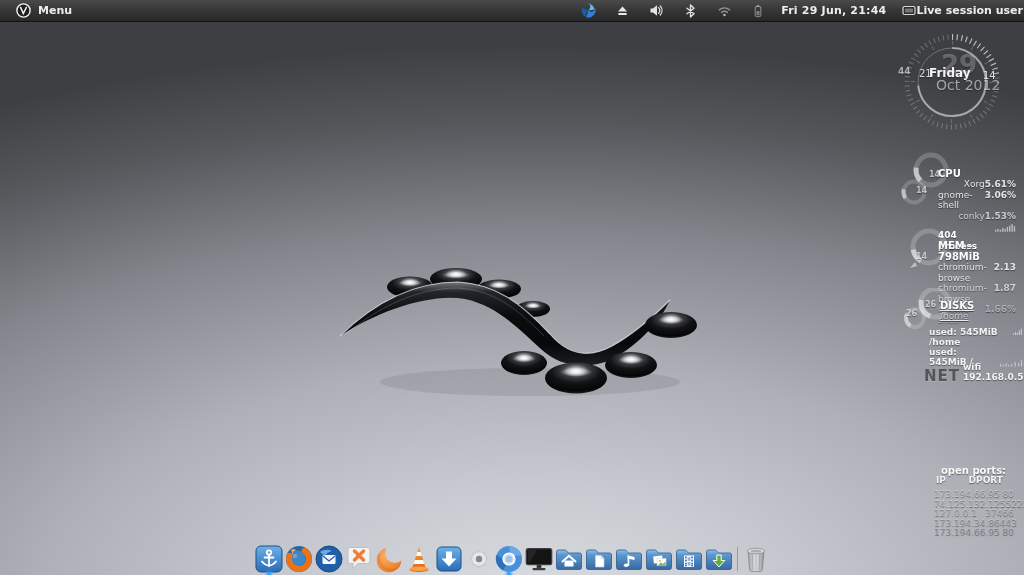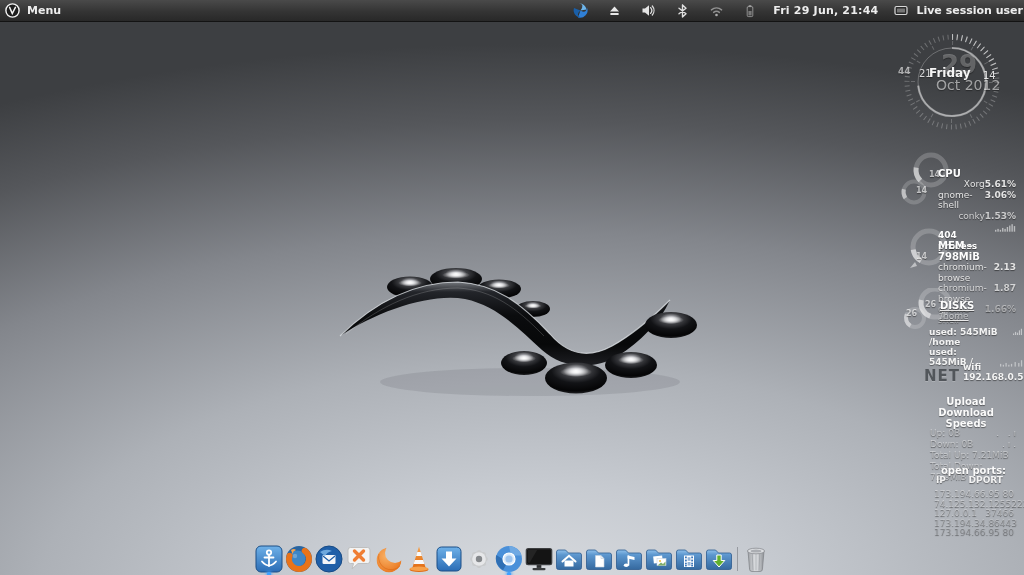--- a/index.html
+++ b/index.html
@@ -5,25 +5,25 @@
   html,body{margin:0;padding:0;width:1024px;height:575px;overflow:hidden;background:#3e4043;
             font-family:"DejaVu Sans",sans-serif;}
   .screen{position:relative;width:1024px;height:575px;overflow:hidden;}
 
   
   .panel{position:absolute;top:0;left:0;width:1024px;height:21px;z-index:10;
          background:linear-gradient(#4a4a4a,#343434 55%,#282828);
          border-bottom:1px solid #131313;
          display:flex;align-items:center;justify-content:space-between;
          color:#ededed;font-size:11px;font-weight:bold;}
-  .panel-left{display:flex;align-items:center;gap:7px;padding-left:5px;height:100%;}
+  .panel-left{display:flex;align-items:center;gap:7px;padding-left:16px;height:100%;}
   .panel-right{display:flex;align-items:center;height:100%;padding-right:1px;}
   .tray-ico{display:flex;align-items:center;justify-content:center;width:18px;height:18px;margin-left:16px;}
   .panel-clock{margin-left:14px;letter-spacing:.2px;}
-  .panel-user{display:flex;align-items:center;gap:8px;margin-left:16px;}
+  .panel-user{display:flex;align-items:center;gap:0;margin-left:16px;}
 
   
   .wallpaper{position:absolute;top:22px;left:0;width:1024px;height:553px;
       background:radial-gradient(115% 100% at 52% 104%,
         #d9dce0 0%, #c7cbd1 20%, #adb1b7 42%, #83868c 66%, #55575b 86%, #3d3f42 100%);}
   .artwork{position:absolute;left:330px;top:240px;width:380px;height:140px;}
 
   
   .conky{position:absolute;top:0;left:0;width:1024px;height:575px;pointer-events:none;
          color:#e9e9e9;}
@@ -321,36 +321,20 @@
               <rect x="23" y="2" width="1.4" height="7"></rect>
             </g>
         </svg>
       </div>
     </div>
 
     <div class="ck" style="left:924px;top:362px;display:flex;align-items:flex-end;gap:3px;">
       <span class="net-title">NET</span>
       <span style="font-size:9px;font-weight:bold;color:#f4f4f4;padding-bottom:3px;">wifi 192.168.0.5e</span>
     </div>
-    <div class="ck" style="left:920px;top:396px;width:92px;text-align:center;font-size:10px;font-weight:bold;color:#fafafa;line-height:11px;">
-      <div>Upload Download</div>
-      <div>Speeds</div>
-    </div>
-    <div class="ck net-faint" style="left:930px;top:428px;width:86px;">
-      <div style="display:flex;justify-content:space-between;">
-        <span>Up: 0B</span>
-        <span>.&nbsp;&nbsp;&nbsp;.&nbsp;ı</span>
-      </div>
-      <div style="display:flex;justify-content:space-between;">
-        <span>Down: 0B</span>
-        <span>.&nbsp;ı&nbsp;.</span>
-      </div>
-      <div>Total Up: 7.21MiB</div>
-      <div>Total Down: 75.9MiB</div>
-    </div>
     <div class="ck" style="left:941px;top:465px;font-size:10px;font-weight:bold;color:#fafafa;">open ports:</div>
     <div class="ck ports-row" style="left:936px;top:476px;width:67px;font-weight:bold;color:#f2f2f2;">
       <span>IP</span>
       <span>DPORT</span>
     </div>
     <div class="ck" style="left:934px;top:490px;width:80px;">
       <div class="ports-row" style="color:rgba(255,255,255,.44);">
           <span>173.194.66.95</span>
           <span>80</span>
         </div>

